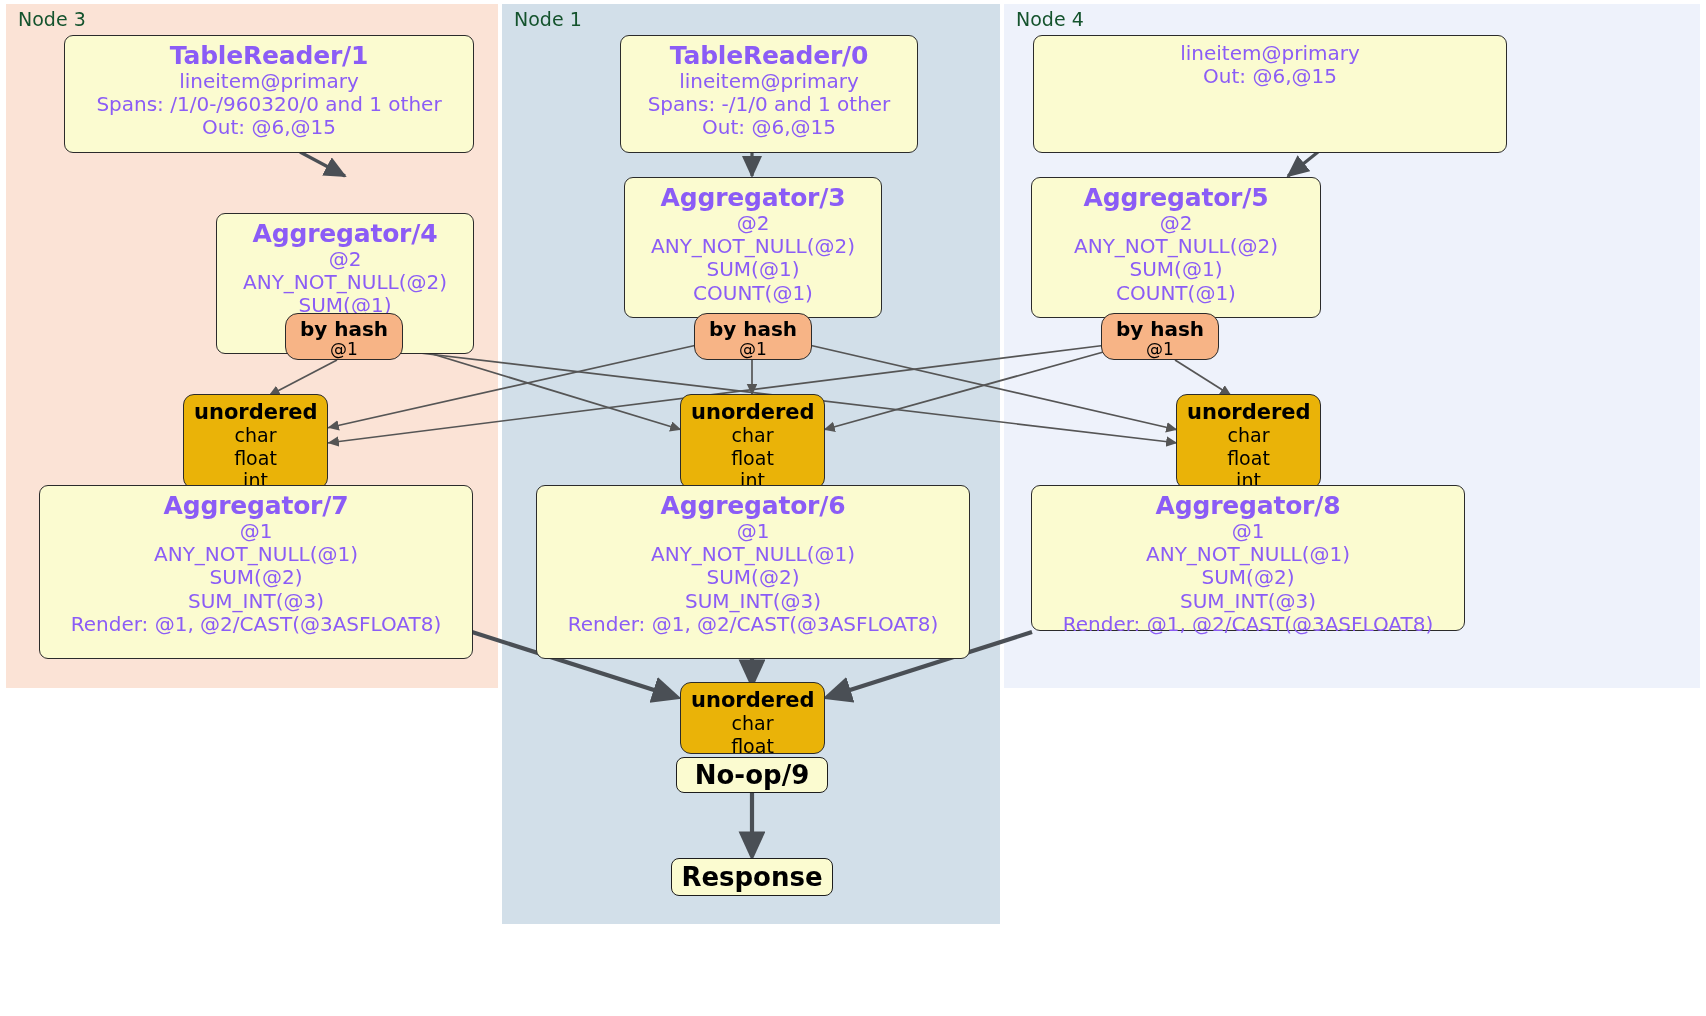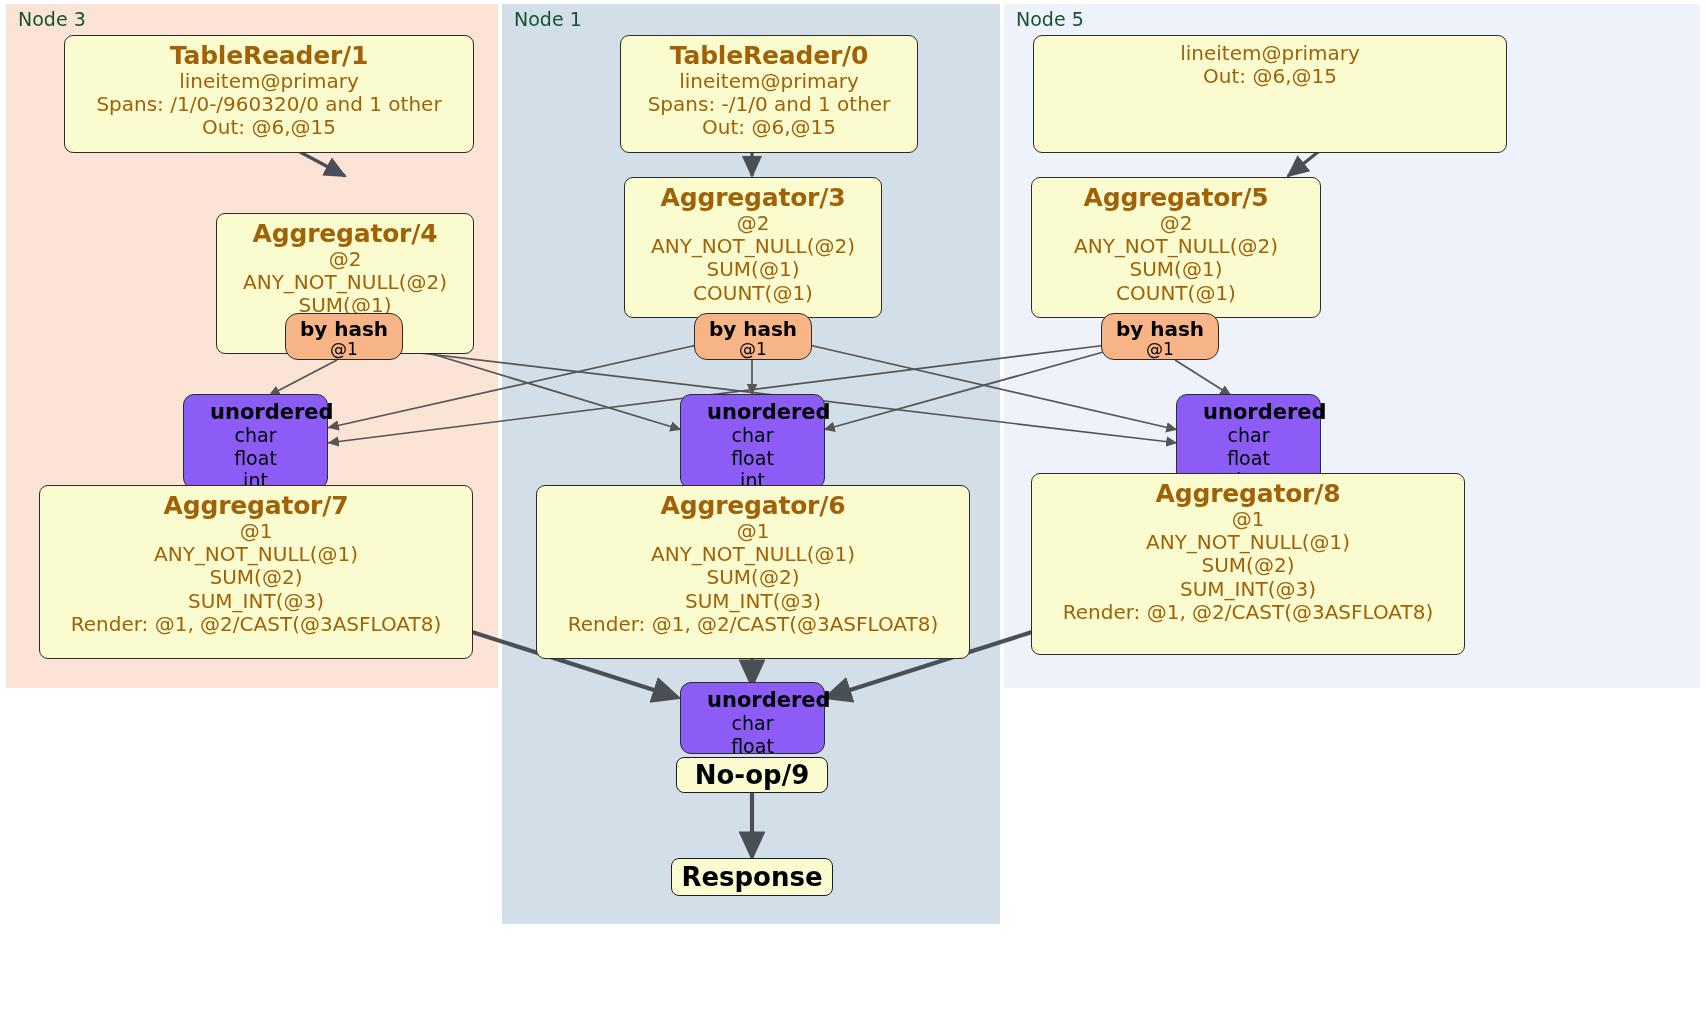--- a/index.html
+++ b/index.html
@@ -4,33 +4,33 @@
 <style>
   html,body{margin:0;padding:0;background:#ffffff;}
   body{width:1706px;height:1016px;font-family:"DejaVu Sans","Liberation Sans",sans-serif;}
   #stage{position:relative;width:1706px;height:1016px;overflow:hidden;background:#fff;}
 
   .node-panel{position:absolute;box-sizing:border-box;}
   .panel-label{position:absolute;left:12px;top:6px;font-size:19px;color:#14532d;line-height:1;}
 
   .box{position:absolute;box-sizing:border-box;text-align:center;
        border:1.6px solid #2b2b2b;border-radius:9px;
-       background:#fbfbd0;color:#a16207;padding:6px 8px;}
+       background:#fbfbd0;color:#8b5cf6;padding:6px 8px;}
   .box .title{font-weight:bold;font-size:25px;line-height:1.12;letter-spacing:-0.2px;}
   .box .line{font-size:20px;line-height:1.16;white-space:nowrap;text-align:center;}
 
   .router{position:absolute;box-sizing:border-box;text-align:center;
           border:1.6px solid #2b2b2b;border-radius:13px;background:#f7b486;
           padding:4px 10px;}
   .router .title{font-weight:bold;font-size:20px;line-height:1.1;}
   .router .line{font-size:17px;line-height:1.15;}
 
   .sync{position:absolute;box-sizing:border-box;text-align:center;
-        border:1.6px solid #2b2b2b;border-radius:11px;background:#8b5cf6;
-        padding:5px 26px;}
+        border:1.6px solid #2b2b2b;border-radius:11px;background:#eab308;
+        padding:5px 10px;}
   .sync .title{font-weight:bold;font-size:21px;line-height:1.15;}
   .sync .line{font-size:19px;line-height:1.18;}
 
   .pill{position:absolute;box-sizing:border-box;text-align:center;
         border:1.8px solid #1d1d1d;border-radius:8px;background:#fbfbd0;}
   .pill .title{font-weight:bold;font-size:26px;line-height:1.1;}
 
   svg.edges{position:absolute;left:0;top:0;width:1706px;height:1016px;overflow:visible;}
   .thin{stroke:#555;stroke-width:1.7;fill:none;}
   .thick{stroke:#4a4f55;stroke-width:4.2;fill:none;}
@@ -41,21 +41,21 @@
 
 <div id="stage">
 
   <div class="node-panel" style="left:6px;top:4px;width:492px;height:684px;background:#fbe3d6;">
     <span class="panel-label">Node 3</span>
   </div>
   <div class="node-panel" style="left:502px;top:4px;width:498px;height:920px;background:#d2dfe9;">
     <span class="panel-label">Node 1</span>
   </div>
   <div class="node-panel" style="left:1004px;top:4px;width:696px;height:684px;background:#eef2fb;">
-    <span class="panel-label">Node 5</span>
+    <span class="panel-label">Node 4</span>
   </div>
 
   <svg class="edges" viewBox="0 0 1706 1016">
     <defs>
       <marker id="arrow-med" markerWidth="9" markerHeight="9" refX="6.4" refY="3.2" orient="auto">
         <path d="M0,0 L7,3.2 L0,6.4 z" fill="#4a4f55"></path>
       </marker>
       <marker id="arrow-thick" markerWidth="9" markerHeight="9" refX="5.6" refY="3.2" orient="auto">
         <path d="M0,0 L7,3.2 L0,6.4 z" fill="#4a4f55"></path>
       </marker>
@@ -176,21 +176,21 @@
 
   <div class="box" style="left:536px;top:485px;width:434px;height:174px;">
     <div class="title">Aggregator/6</div>
     <div class="line">@1</div>
     <div class="line">ANY_NOT_NULL(@1)</div>
     <div class="line">SUM(@2)</div>
     <div class="line">SUM_INT(@3)</div>
     <div class="line">Render: @1, @2/CAST(@3ASFLOAT8)</div>
   </div>
 
-  <div class="box" style="left:1031px;top:473px;width:434px;height:182px;">
+  <div class="box" style="left:1031px;top:485px;width:434px;height:146px;">
     <div class="title">Aggregator/8</div>
     <div class="line">@1</div>
     <div class="line">ANY_NOT_NULL(@1)</div>
     <div class="line">SUM(@2)</div>
     <div class="line">SUM_INT(@3)</div>
     <div class="line">Render: @1, @2/CAST(@3ASFLOAT8)</div>
   </div>
 
   <div class="sync" style="left:680px;top:682px;width:145px;height:72px;">
     <div class="title">unordered</div>

